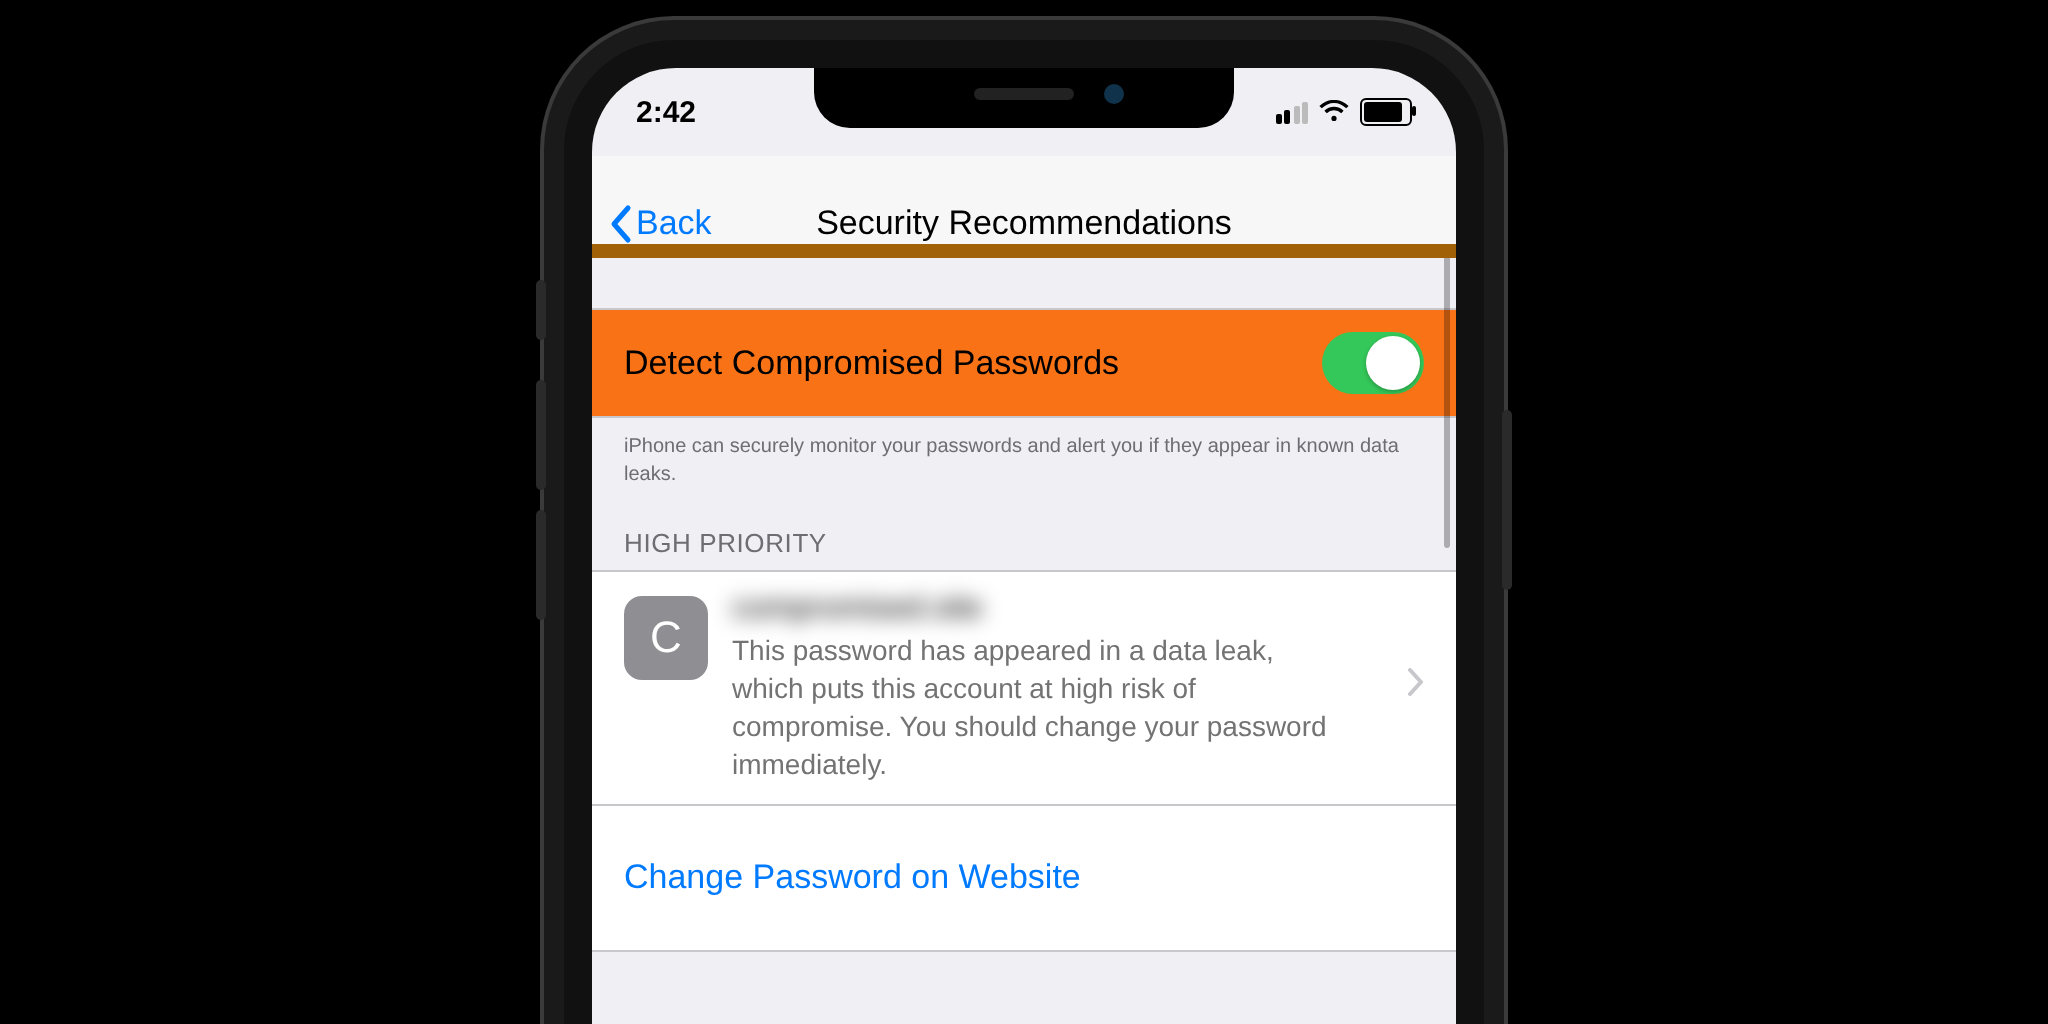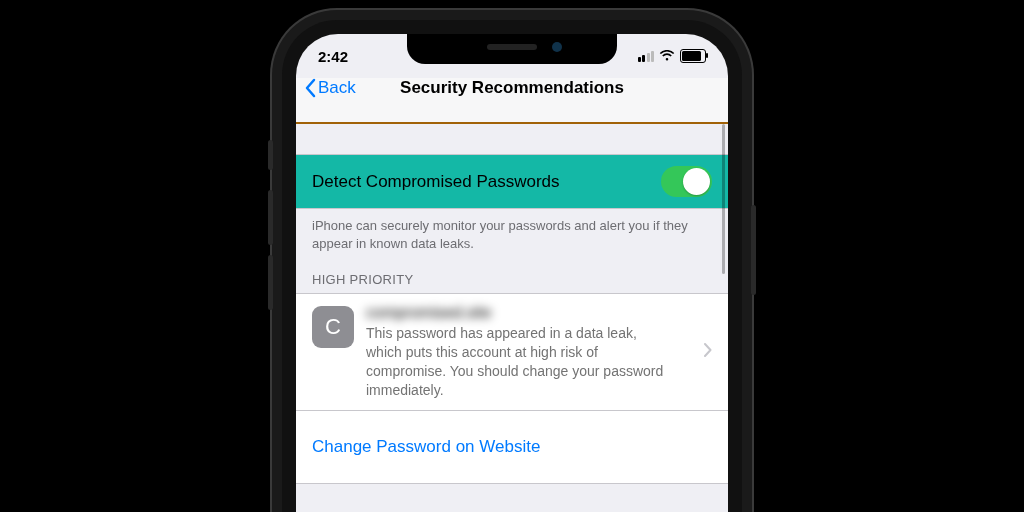--- a/index.html
+++ b/index.html
@@ -19,32 +19,32 @@
   .sig{display:flex;align-items:flex-end;gap:1.5px;}
   .sig span{width:3px;background:#000;border-radius:1px;}
   .sig span:nth-child(1){height:5px;}
   .sig span:nth-child(2){height:7px;}
   .sig span:nth-child(3){height:9px;background:#bbb;}
   .sig span:nth-child(4){height:11px;background:#bbb;}
   .wifi svg{display:block;}
   .batt{width:24px;height:12px;border:1px solid #000;border-radius:3px;position:relative;}
   .batt::after{content:"";position:absolute;right:-3px;top:3px;width:2px;height:5px;background:#000;border-radius:1px;}
   .batt i{position:absolute;left:1px;top:1px;bottom:1px;width:80%;background:#000;border-radius:1.5px;}
-  .nav{position:absolute;top:44px;left:0;right:0;height:44px;background:#f7f7f8;border-bottom:2px solid #a16207;display:flex;align-items:flex-start;padding:0 8px;z-index:30;}
+  .nav{position:absolute;top:44px;left:0;right:0;height:44px;background:#f7f7f8;border-bottom:7px solid #a16207;display:flex;align-items:flex-end;padding:0 8px;z-index:30;}
   .back{display:flex;align-items:center;color:#007aff;font-size:17px;cursor:pointer;}
   .back svg{margin-right:2px;}
-  .title{position:absolute;left:0;right:0;text-align:center;font-size:17px;font-weight:700;color:#000;pointer-events:none;}
+  .title{position:absolute;left:0;right:0;text-align:center;font-size:17px;font-weight:400;color:#000;pointer-events:none;}
   .content{position:absolute;top:88px;left:0;right:0;bottom:0;overflow:hidden;}
   .scroll-ind{position:absolute;right:3px;top:2px;width:3px;height:150px;background:rgba(0,0,0,0.28);border-radius:2px;}
   .gap{height:32px;}
-  .row{background:#14b8a6;border-top:1px solid #c8c7cc;border-bottom:1px solid #c8c7cc;padding:11px 16px;display:flex;align-items:center;justify-content:space-between;}
+  .row{background:#f97316;border-top:1px solid #c8c7cc;border-bottom:1px solid #c8c7cc;padding:11px 16px;display:flex;align-items:center;justify-content:space-between;}
   .row .lbl{font-size:17px;color:#000;}
   .toggle{width:51px;height:31px;border-radius:16px;background:#34c759;position:relative;cursor:pointer;}
   .toggle .knob{position:absolute;right:2px;top:2px;width:27px;height:27px;border-radius:50%;background:#fff;box-shadow:0 1px 2px rgba(0,0,0,0.25);}
-  .footer{padding:8px 16px 6px 16px;font-size:13px;color:#6d6d72;line-height:1.35;}
+  .footer{padding:8px 16px 6px 16px;font-size:10px;color:#6d6d72;line-height:1.35;}
   .header{padding:14px 16px 6px 16px;font-size:13px;color:#6d6d72;text-transform:uppercase;letter-spacing:0.3px;}
   .cell{background:#fff;border-top:1px solid #c8c7cc;padding:10px 16px;display:flex;align-items:flex-start;gap:12px;}
   .avatar{width:42px;height:42px;border-radius:9px;background:#8e8e93;display:flex;align-items:center;justify-content:center;color:#fff;font-size:22px;font-weight:400;flex:0 0 auto;margin-top:2px;}
   .cell-body{flex:1;min-width:0;}
   .acct{font-size:16px;color:#000;margin-bottom:2px;filter:blur(5px);user-select:none;}
   .desc{font-size:14px;color:#737373;line-height:1.35;padding-right:18px;}
   .chev{align-self:center;color:#c7c7cc;flex:0 0 auto;}
   .link{background:#fff;border-top:1px solid #c8c7cc;border-bottom:1px solid #c8c7cc;padding:26px 16px;color:#007aff;font-size:17px;cursor:pointer;}
 </style>
 </head>

